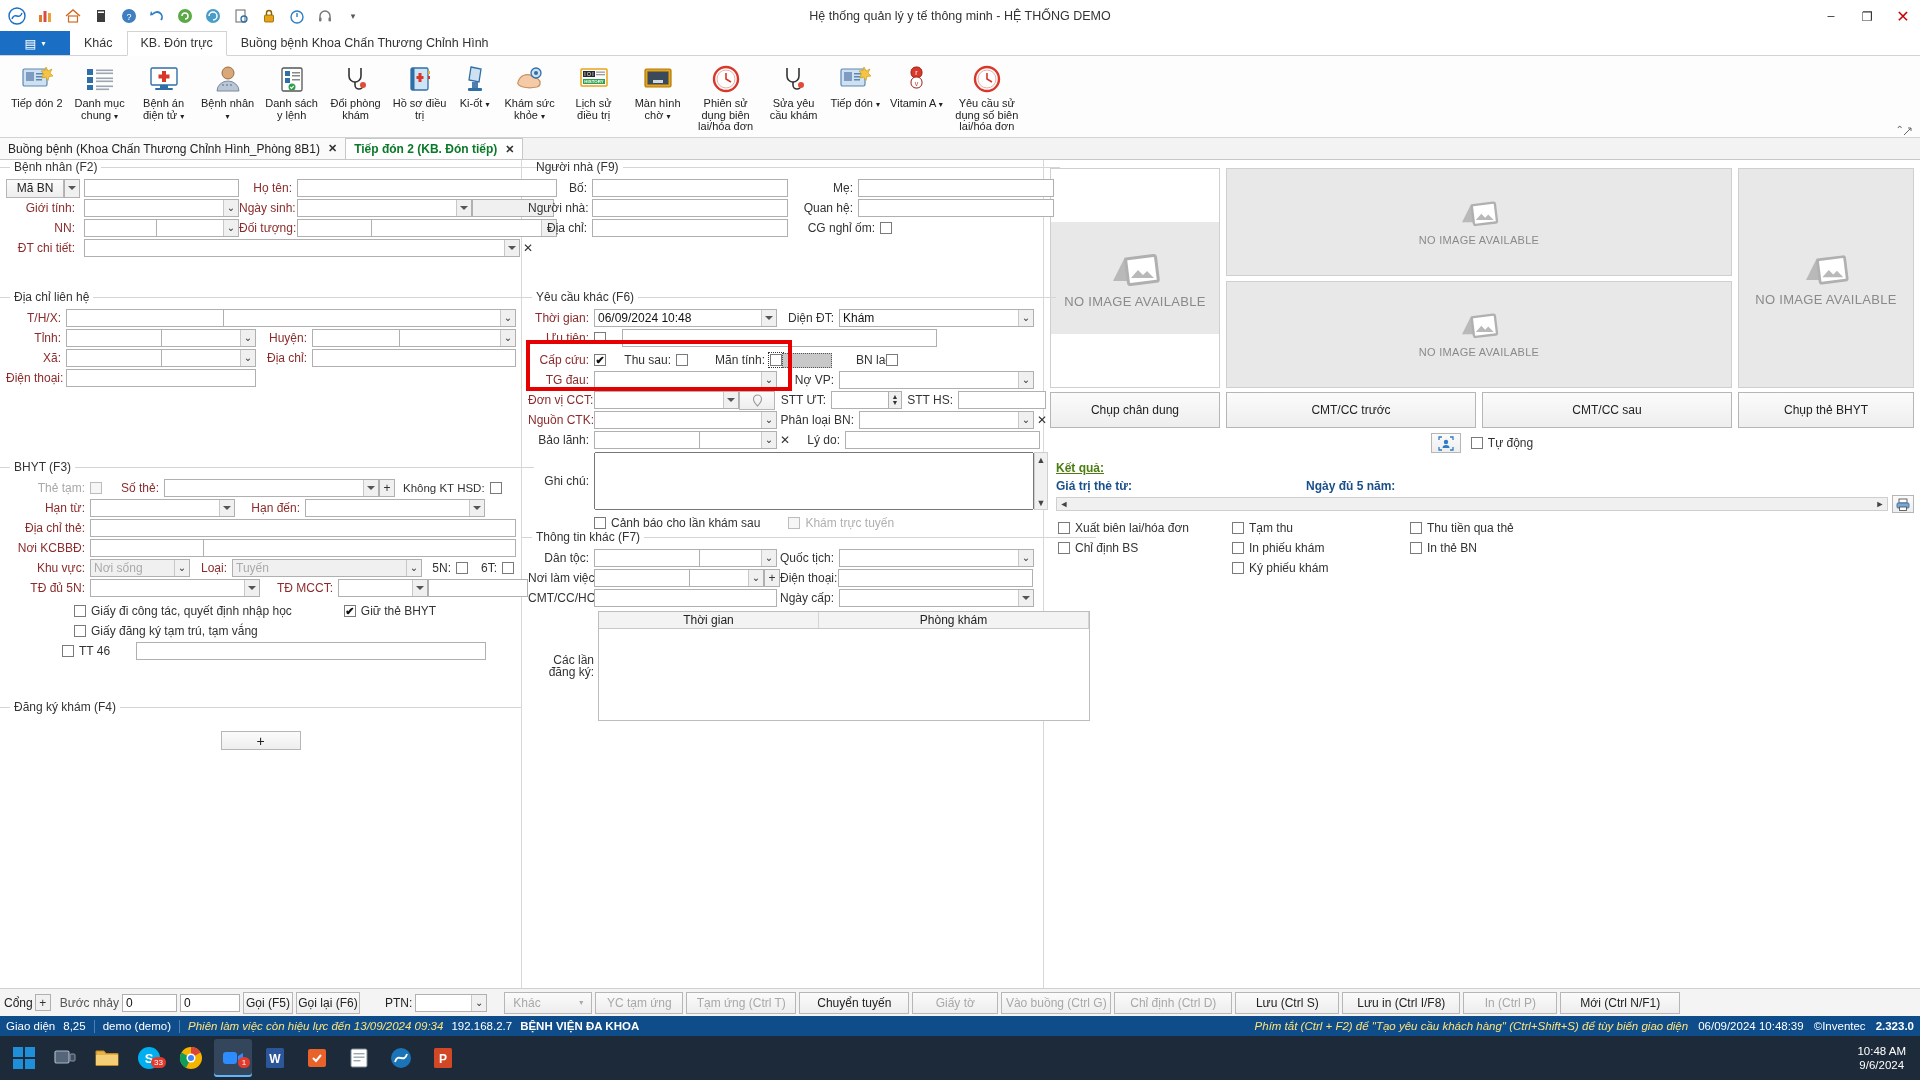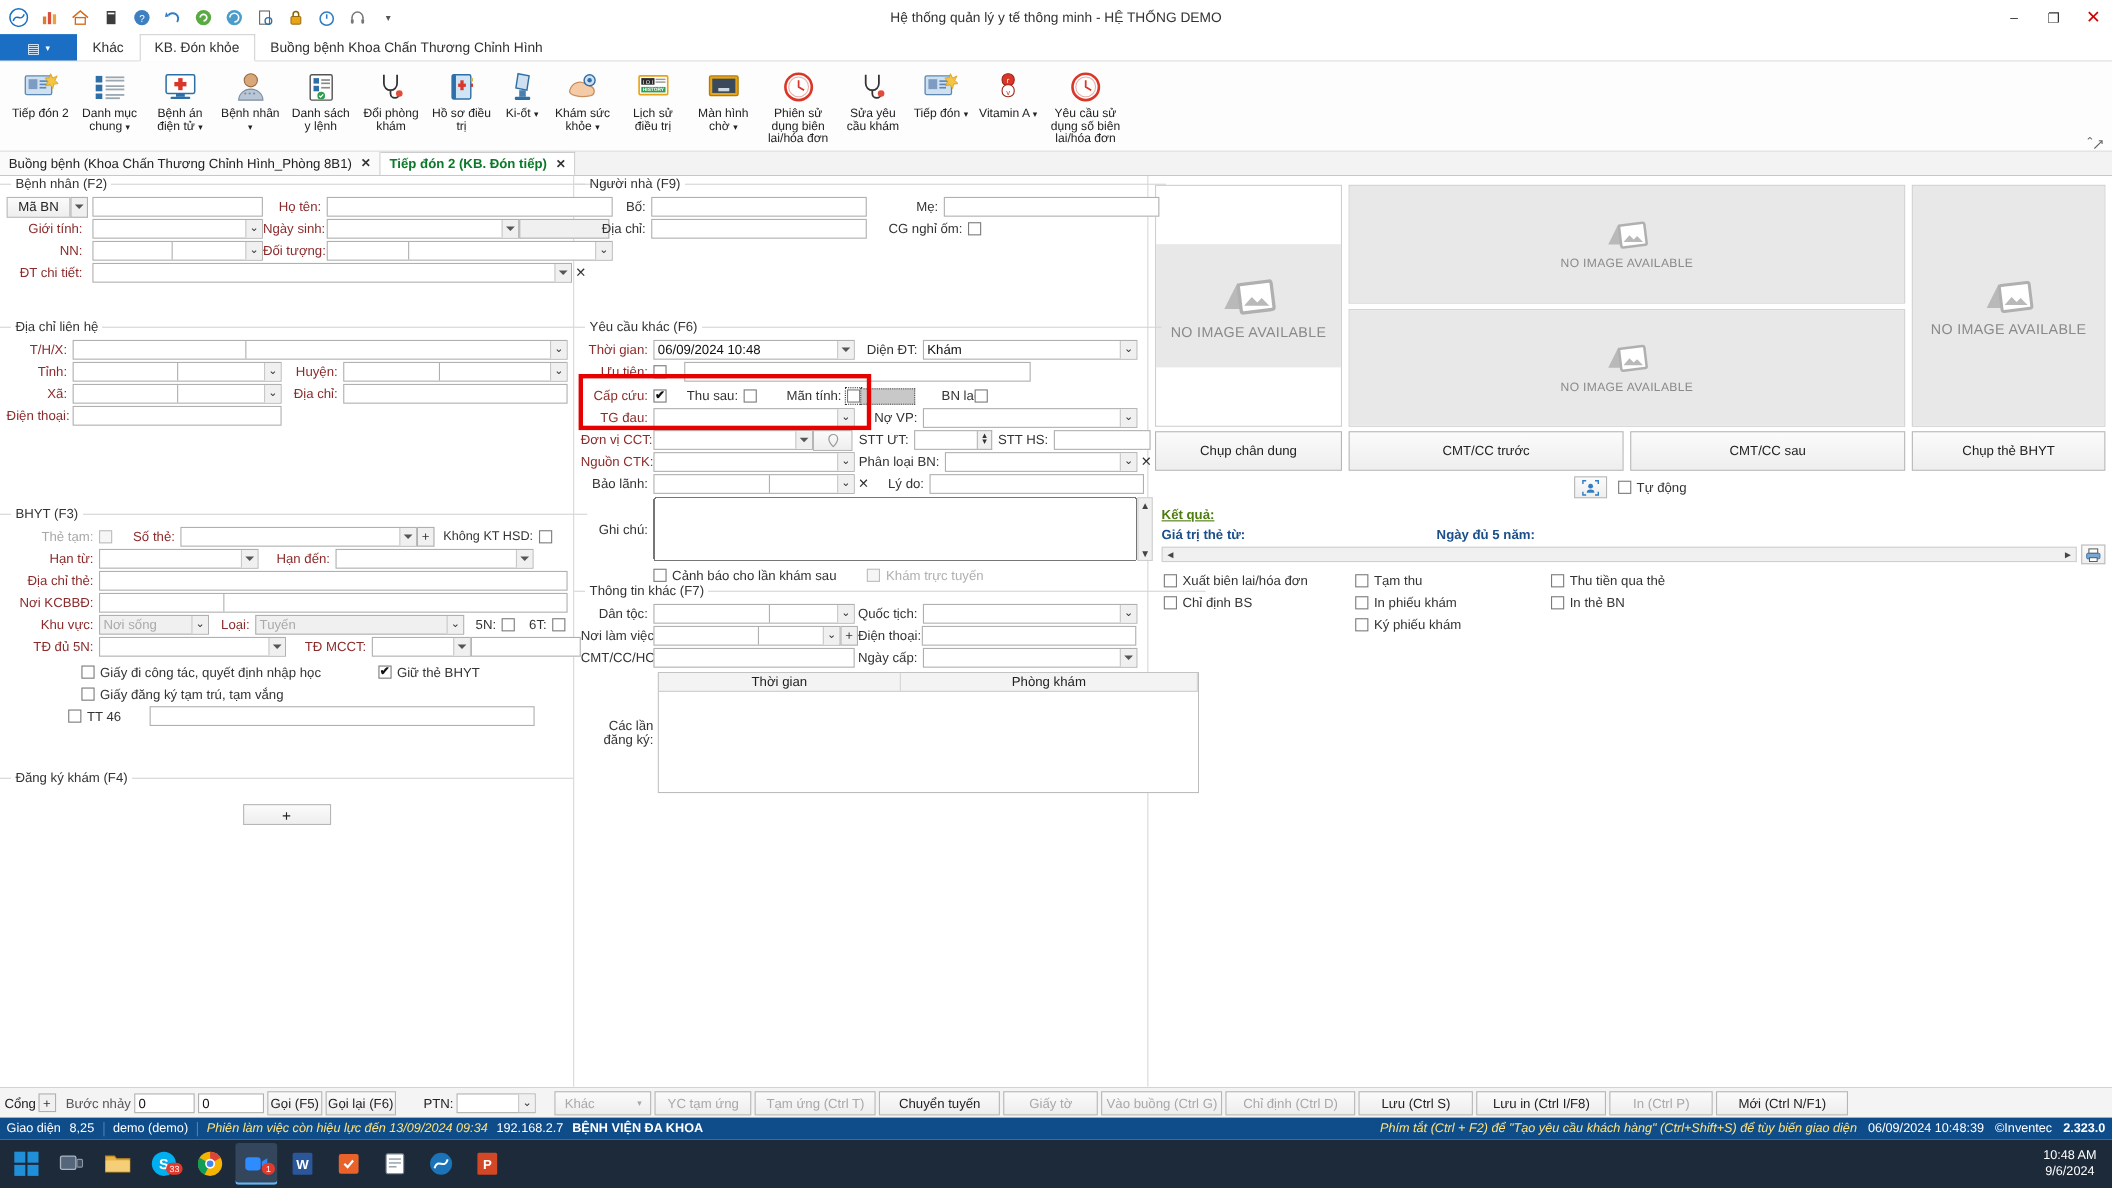--- a/index.html
+++ b/index.html
@@ -288,21 +288,21 @@
       <div class="win-btn close">✕</div>
     </div>
   </div>
 
   <div class="ribbon-tabs">
     <div class="file-tab">
       <span class="glyph">▤</span>
       <span style="font-size:8px;">▾</span>
     </div>
     <div class="rtab">Khác</div>
-    <div class="rtab active">KB. Đón khỏe</div>
+    <div class="rtab active">KB. Đón trực</div>
     <div class="rtab">Buồng bệnh Khoa Chấn Thương Chỉnh Hình</div>
   </div>
 
   <div class="ribbon">
 
     <div class="rbtn">
       <div class="ic">
         <svg width="32" height="28" viewBox="0 0 32 28">
             <rect x="2" y="4" width="24" height="17" rx="1.5" fill="#cfe0f0" stroke="#5b87b5" stroke-width="1.2"></rect>
             <rect x="5" y="7" width="8" height="9" fill="#7e9cc2"></rect>
@@ -757,20 +757,26 @@
     </div>
 
     <div class="col col-mid" style="position:relative;">
 
       <fieldset class="grp" style="height:130px;">
         <legend>Người nhà (F9)</legend>
         <div class="row">
           <div class="lab blk" style="width:64px;">Bố:</div>
           <input class="ti" style="width: 196px;" value="">
           <div class="lab blk" style="width:70px;">Mẹ:</div>
+          <input class="ti" style="width: 196px;" value="">
+        </div>
+        <div class="row">
+          <div class="lab blk" style="width:64px;">Người nhà:</div>
+          <input class="ti" style="width: 196px;" value="">
+          <div class="lab blk" style="width:70px;">Quan hệ:</div>
           <input class="ti" style="width: 196px;" value="">
         </div>
         <div class="row">
           <div class="lab blk" style="width:64px;">Địa chỉ:</div>
           <input class="ti" style="width: 196px;" value="">
           <div class="lab blk" style="width:92px;">CG nghỉ ốm:</div>
           <div class="cb"></div>
         </div>
       </fieldset>
 

